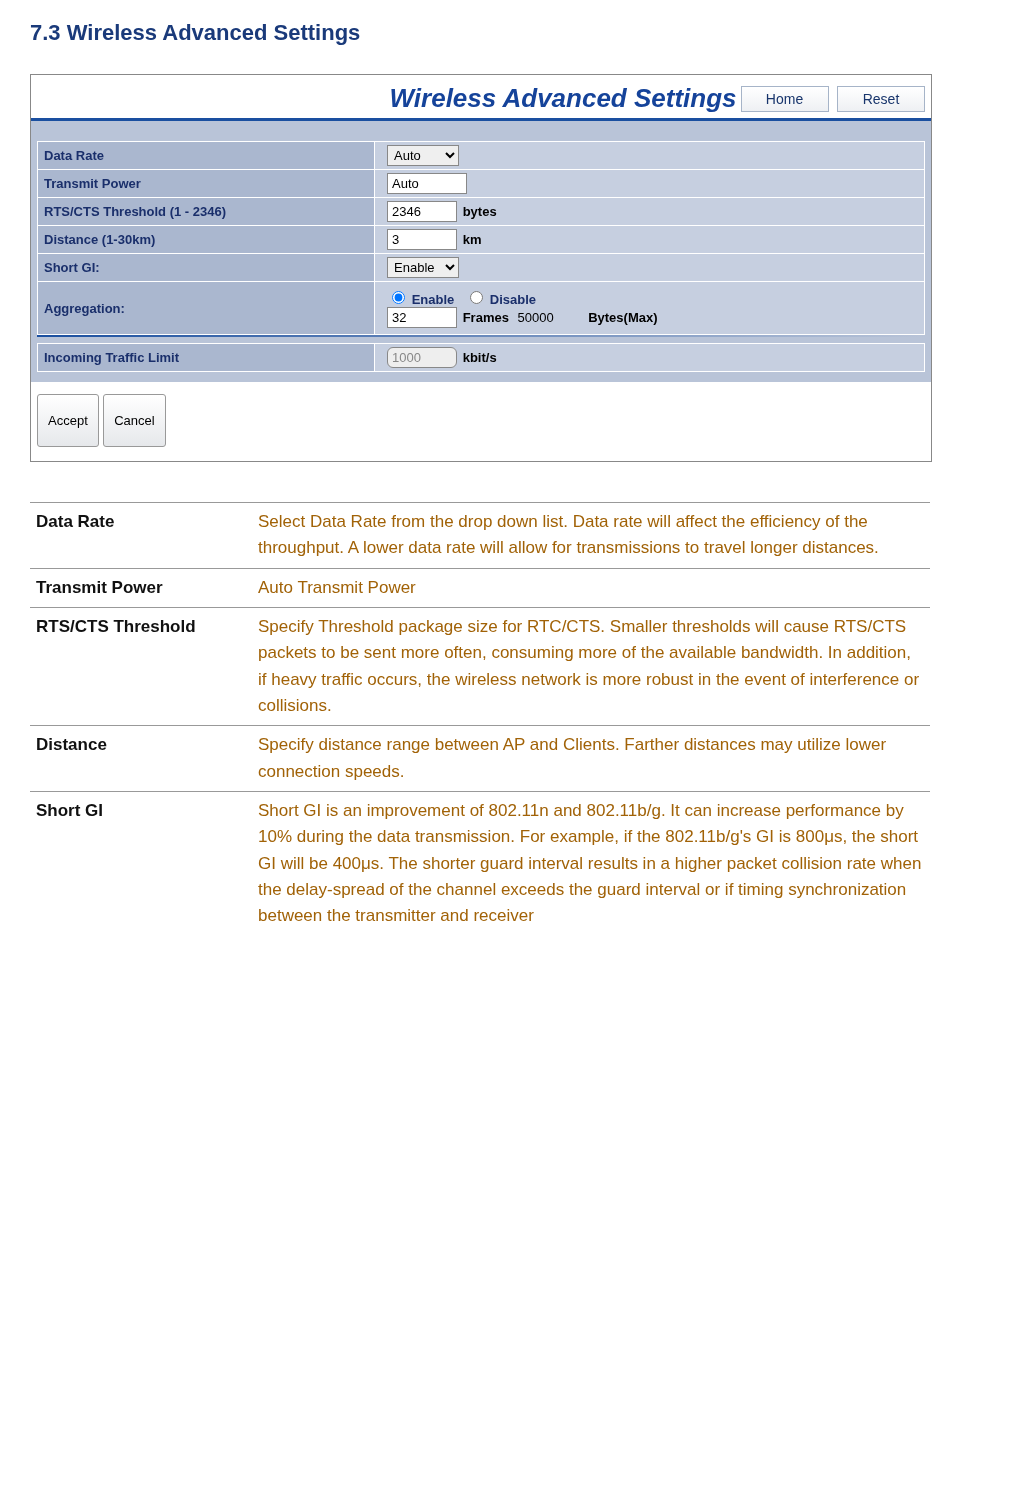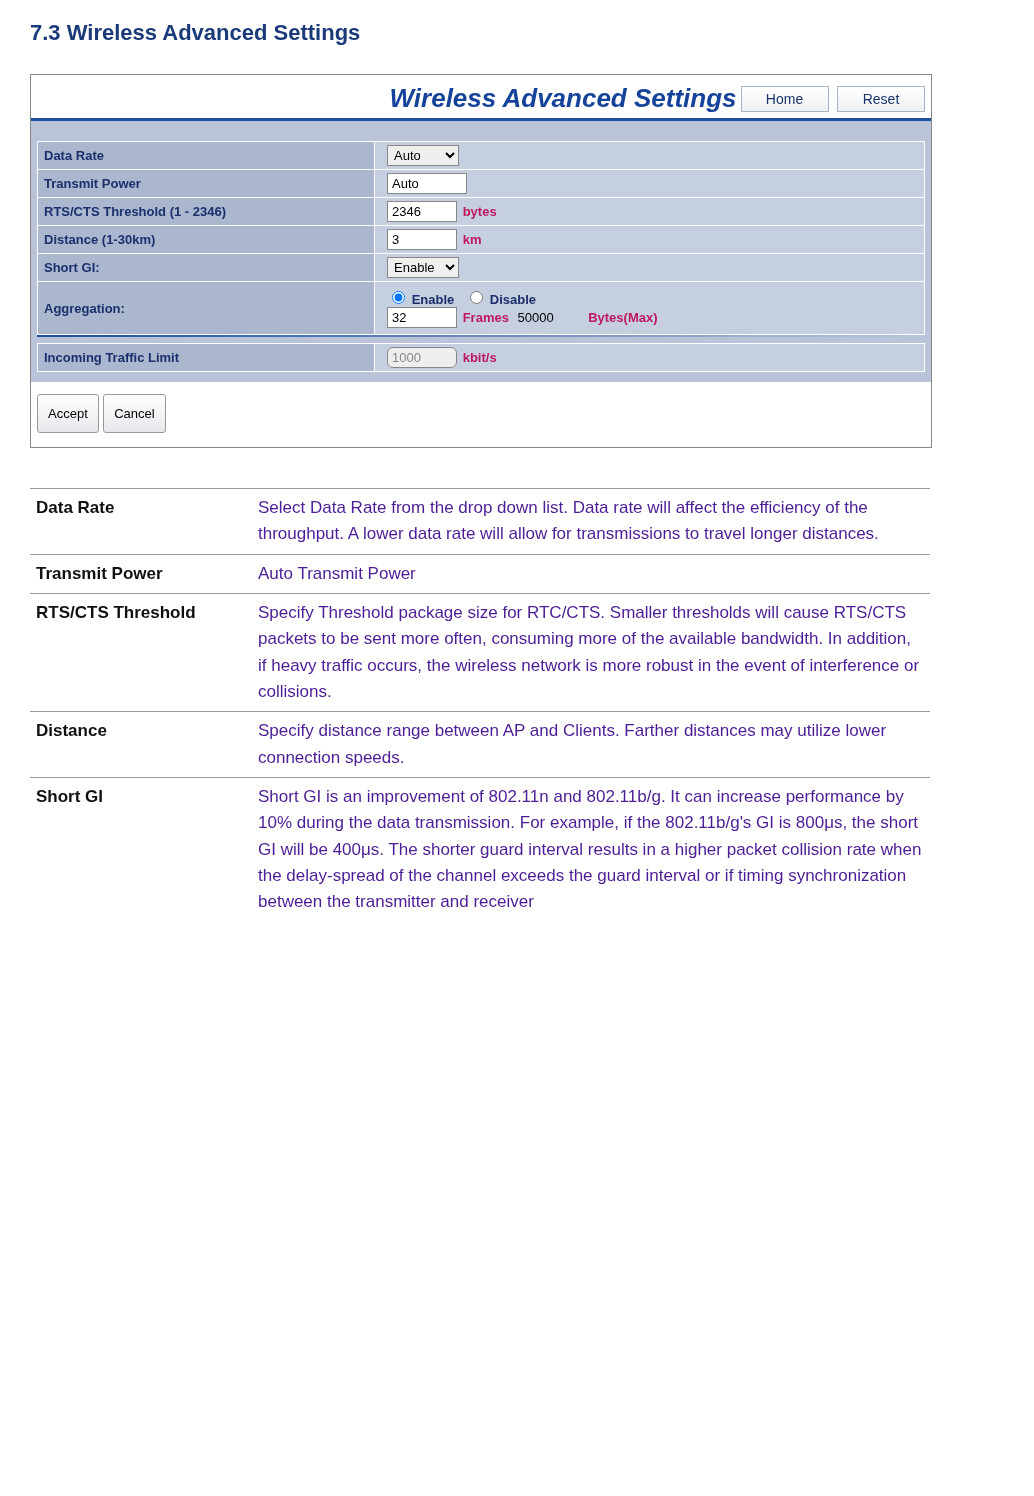--- a/index.html
+++ b/index.html
@@ -81,21 +81,21 @@
   }
   .val select {
     font-family: Arial, sans-serif;
     font-size: 13px;
     padding: 1px 2px;
     border: 1px solid #888;
     width: 72px;
   }
   .unit {
     font-weight: bold;
-    color: #be185d;
+    color: #000000;
     margin-left: 2px;
   }
   .section-sub {
     font-family: Arial, sans-serif;
     font-size: 14px;
     font-weight: bold;
     color: #1a1a1a;
     padding: 20px 0 6px 4px;
   }
   .hr {
@@ -106,21 +106,21 @@
   .btns-bottom {
     background: #ffffff;
     padding: 12px 6px 14px 6px;
   }
   .btns-bottom button {
     font-family: Arial, sans-serif;
     font-size: 13px;
     background: linear-gradient(#ffffff, #e6e8eb);
     border: 1px solid #999;
     border-radius: 3px;
-    padding: 11px 10px;
+    padding: 18px 10px;
     cursor: pointer;
   }
   input.disabled {
     background: #eee;
     color: #888;
     border-radius: 6px;
   }
   
   table.desc {
     border-collapse: collapse;
@@ -133,21 +133,21 @@
     padding: 6px 6px;
     vertical-align: top;
     line-height: 1.55;
   }
   table.desc td.term {
     width: 210px;
     font-weight: bold;
     color: #111;
   }
   table.desc td.defn {
-    color: #4c1d95;
+    color: #a16207;
     margin-left: 35px;
   }
 </style>
 </head>
 <body>
 
 <div class="section-heading">7.3 Wireless Advanced Settings</div>
 
 <div class="screenshot-frame">
 

